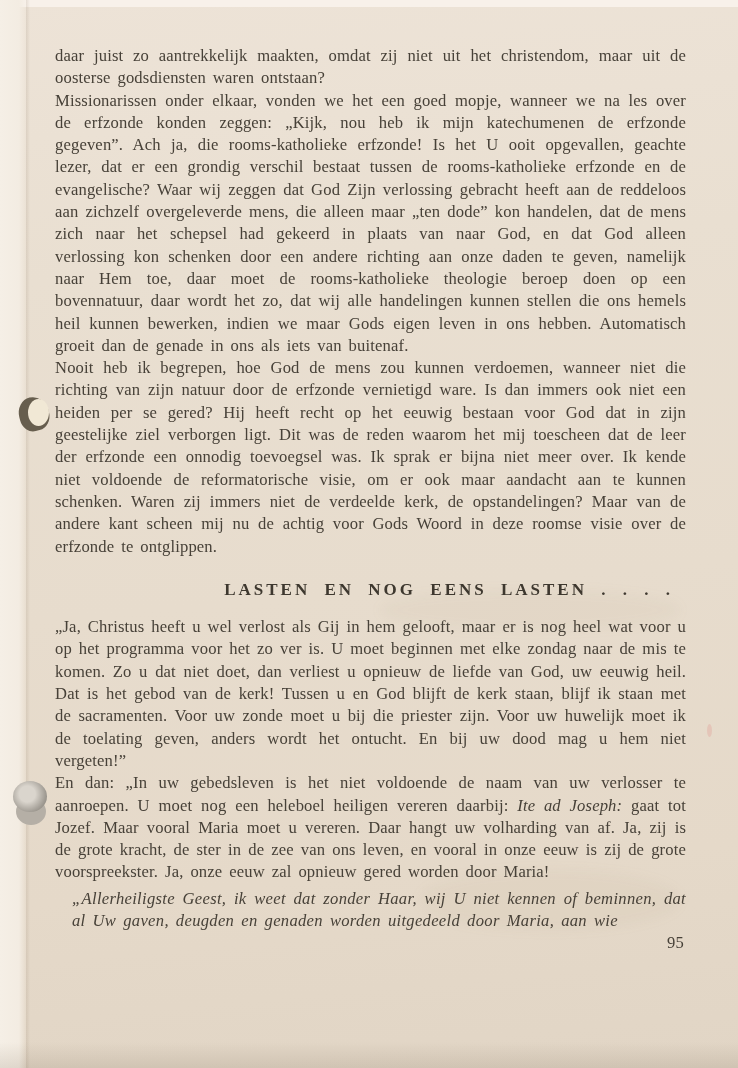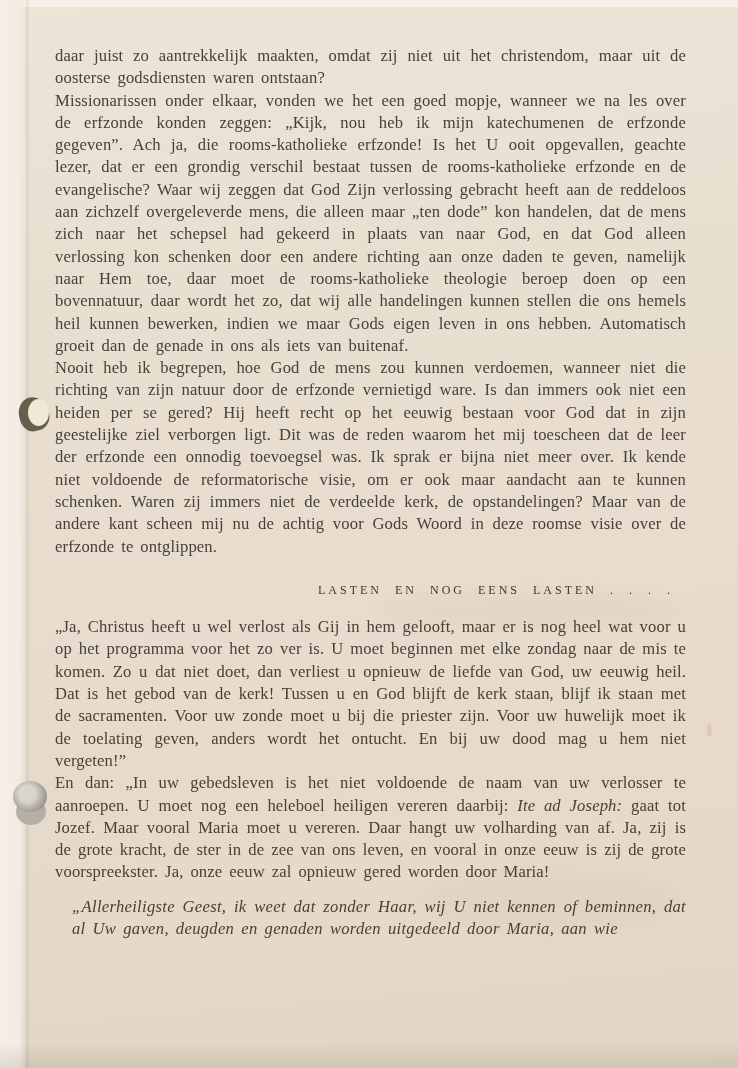--- a/index.html
+++ b/index.html
@@ -39,26 +39,26 @@
     position:absolute;left:55px;top:45px;width:631px;
     font-size:16.6px;line-height:22.3px;
     color:#474138;
     text-align:justify;
     word-spacing:2.6px;letter-spacing:0.15px;
   }
   .text-col p{margin:0;}
   .section-heading{
     margin:21px 13px 15px 0;
     text-align:right;
-    font-size:12px;font-weight:normal;
+    font-size:17px;font-weight:bold;
     letter-spacing:3px;word-spacing:7px;
     color:#3e382f;
   }
   .closing-quote{
-    margin:12px 0 0 17px;
+    margin:4px 0 0 17px;
     font-style:italic;
     letter-spacing:0.3px;
   }
   .page-num{
     text-align:right;margin:0;padding-right:2px;
   }
   
   .hole-artifact{position:absolute;left:19px;top:397px;width:30px;height:34px;}
   .hole-artifact::before{
     content:"";position:absolute;inset:0;
@@ -100,20 +100,21 @@
     <p>Nooit heb ik begrepen, hoe God de mens zou kunnen verdoemen, wanneer niet die richting van zijn natuur door de erfzonde vernietigd ware. Is dan immers ook niet een heiden per se gered? Hij heeft recht op het eeuwig bestaan voor God dat in zijn geestelijke ziel verborgen ligt. Dit was de reden waarom het mij toescheen dat de leer der erfzonde een onnodig toevoegsel was. Ik sprak er bijna niet meer over. Ik kende niet voldoende de reformatorische visie, om er ook maar aandacht aan te kunnen schenken. Waren zij immers niet de verdeelde kerk, de opstandelingen? Maar van de andere kant scheen mij nu de achtig voor Gods Woord in deze roomse visie over de erfzonde te ontglippen.</p>
 
     <h2 class="section-heading">LASTEN EN NOG EENS LASTEN . . . .</h2>
 
     <p>„Ja, Christus heeft u wel verlost als Gij in hem gelooft, maar er is nog heel wat voor u op het programma voor het zo ver is. U moet beginnen met elke zondag naar de mis te komen. Zo u dat niet doet, dan verliest u opnieuw de liefde van God, uw eeuwig heil. Dat is het gebod van de kerk! Tussen u en God blijft de kerk staan, blijf ik staan met de sacramenten. Voor uw zonde moet u bij die priester zijn. Voor uw huwelijk moet ik de toelating geven, anders wordt het ontucht. En bij uw dood mag u hem niet vergeten!”</p>
 
     <p><span>En dan: „In uw gebedsleven is het niet voldoende de naam van uw verlosser te aanroepen. U moet nog een heleboel heiligen vereren daarbij: </span><em>Ite ad Joseph:</em><span> gaat tot Jozef. Maar vooral Maria moet u vereren. Daar hangt uw volharding van af. Ja, zij is de grote kracht, de ster in de zee van ons leven, en vooral in onze eeuw is zij de grote voorspreekster. Ja, onze eeuw zal opnieuw gered worden door Maria!</span></p>
 
     <blockquote class="closing-quote">„Allerheiligste Geest, ik weet dat zonder Haar, wij U niet kennen of beminnen, dat al Uw gaven, deugden en genaden worden uitgedeeld door Maria, aan wie</blockquote>
 
+    <p class="page-num">95</p>
   </div>
 
   <div class="hole-artifact"></div>
   <div class="clip-artifact"></div>
   <div class="ink-speck"></div>
 
   <div class="edge-bottom"></div>
 </div>
 
 </body></html>

